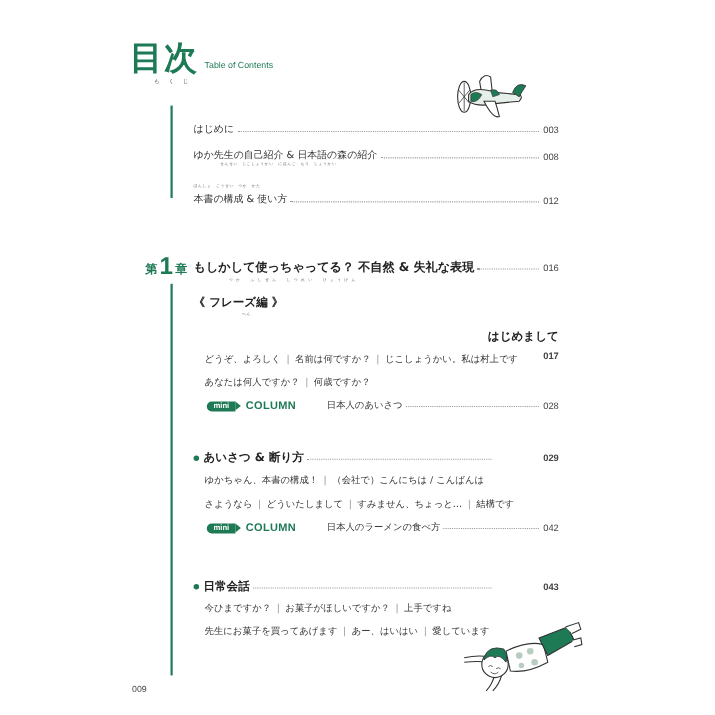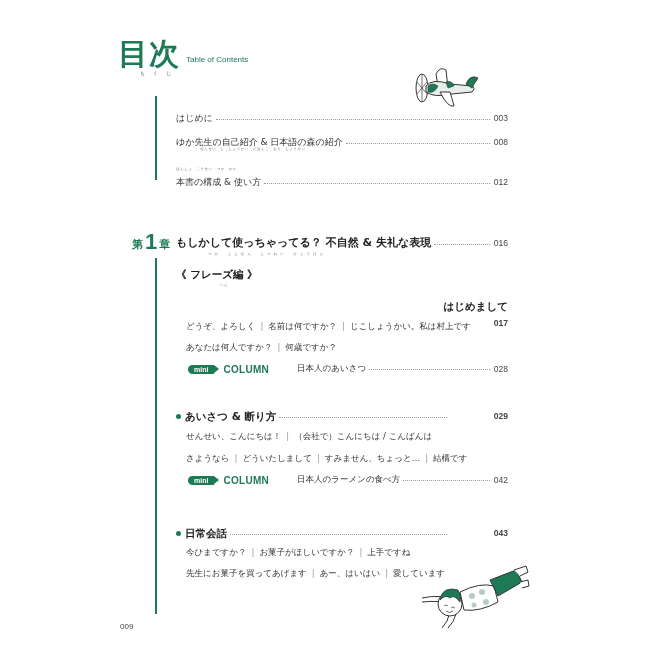--- a/index.html
+++ b/index.html
@@ -270,21 +270,21 @@
   <span class="page">028</span>
 </div>
 
 <div class="abs row sub-row" style="left:176px; top:408px; width:332px;">
   <span class="bullet"></span>
   <span class="label">あいさつ &amp; 断り方</span>
   <span class="dots"></span>
   <span class="page">029</span>
 </div>
 <div class="abs phrase-line" style="left:186px; top:431px;">
-  <span>せんせい、こんにちは！</span><span class="sep">|</span><span>（会社で）こんにちは / こんばんは</span>
+  <span>ゆかちゃん、本書の構成！</span><span class="sep">|</span><span>（会社で）こんにちは / こんばんは</span>
 </div>
 <div class="abs phrase-line" style="left:186px; top:453px;">
   <span>さようなら</span><span class="sep">|</span><span>どういたしまして</span><span class="sep">|</span><span>すみません、ちょっと…</span><span class="sep">|</span><span>結構です</span>
 </div>
 <div class="abs mini-row" style="left:188px; top:474px; width:320px;">
   <span class="mini-badge">mini</span>
   <span class="mini-arrow"></span>
   <span class="mini-column">COLUMN</span>
   <span class="label">日本人のラーメンの食べ方</span>
   <span class="dots"></span>

